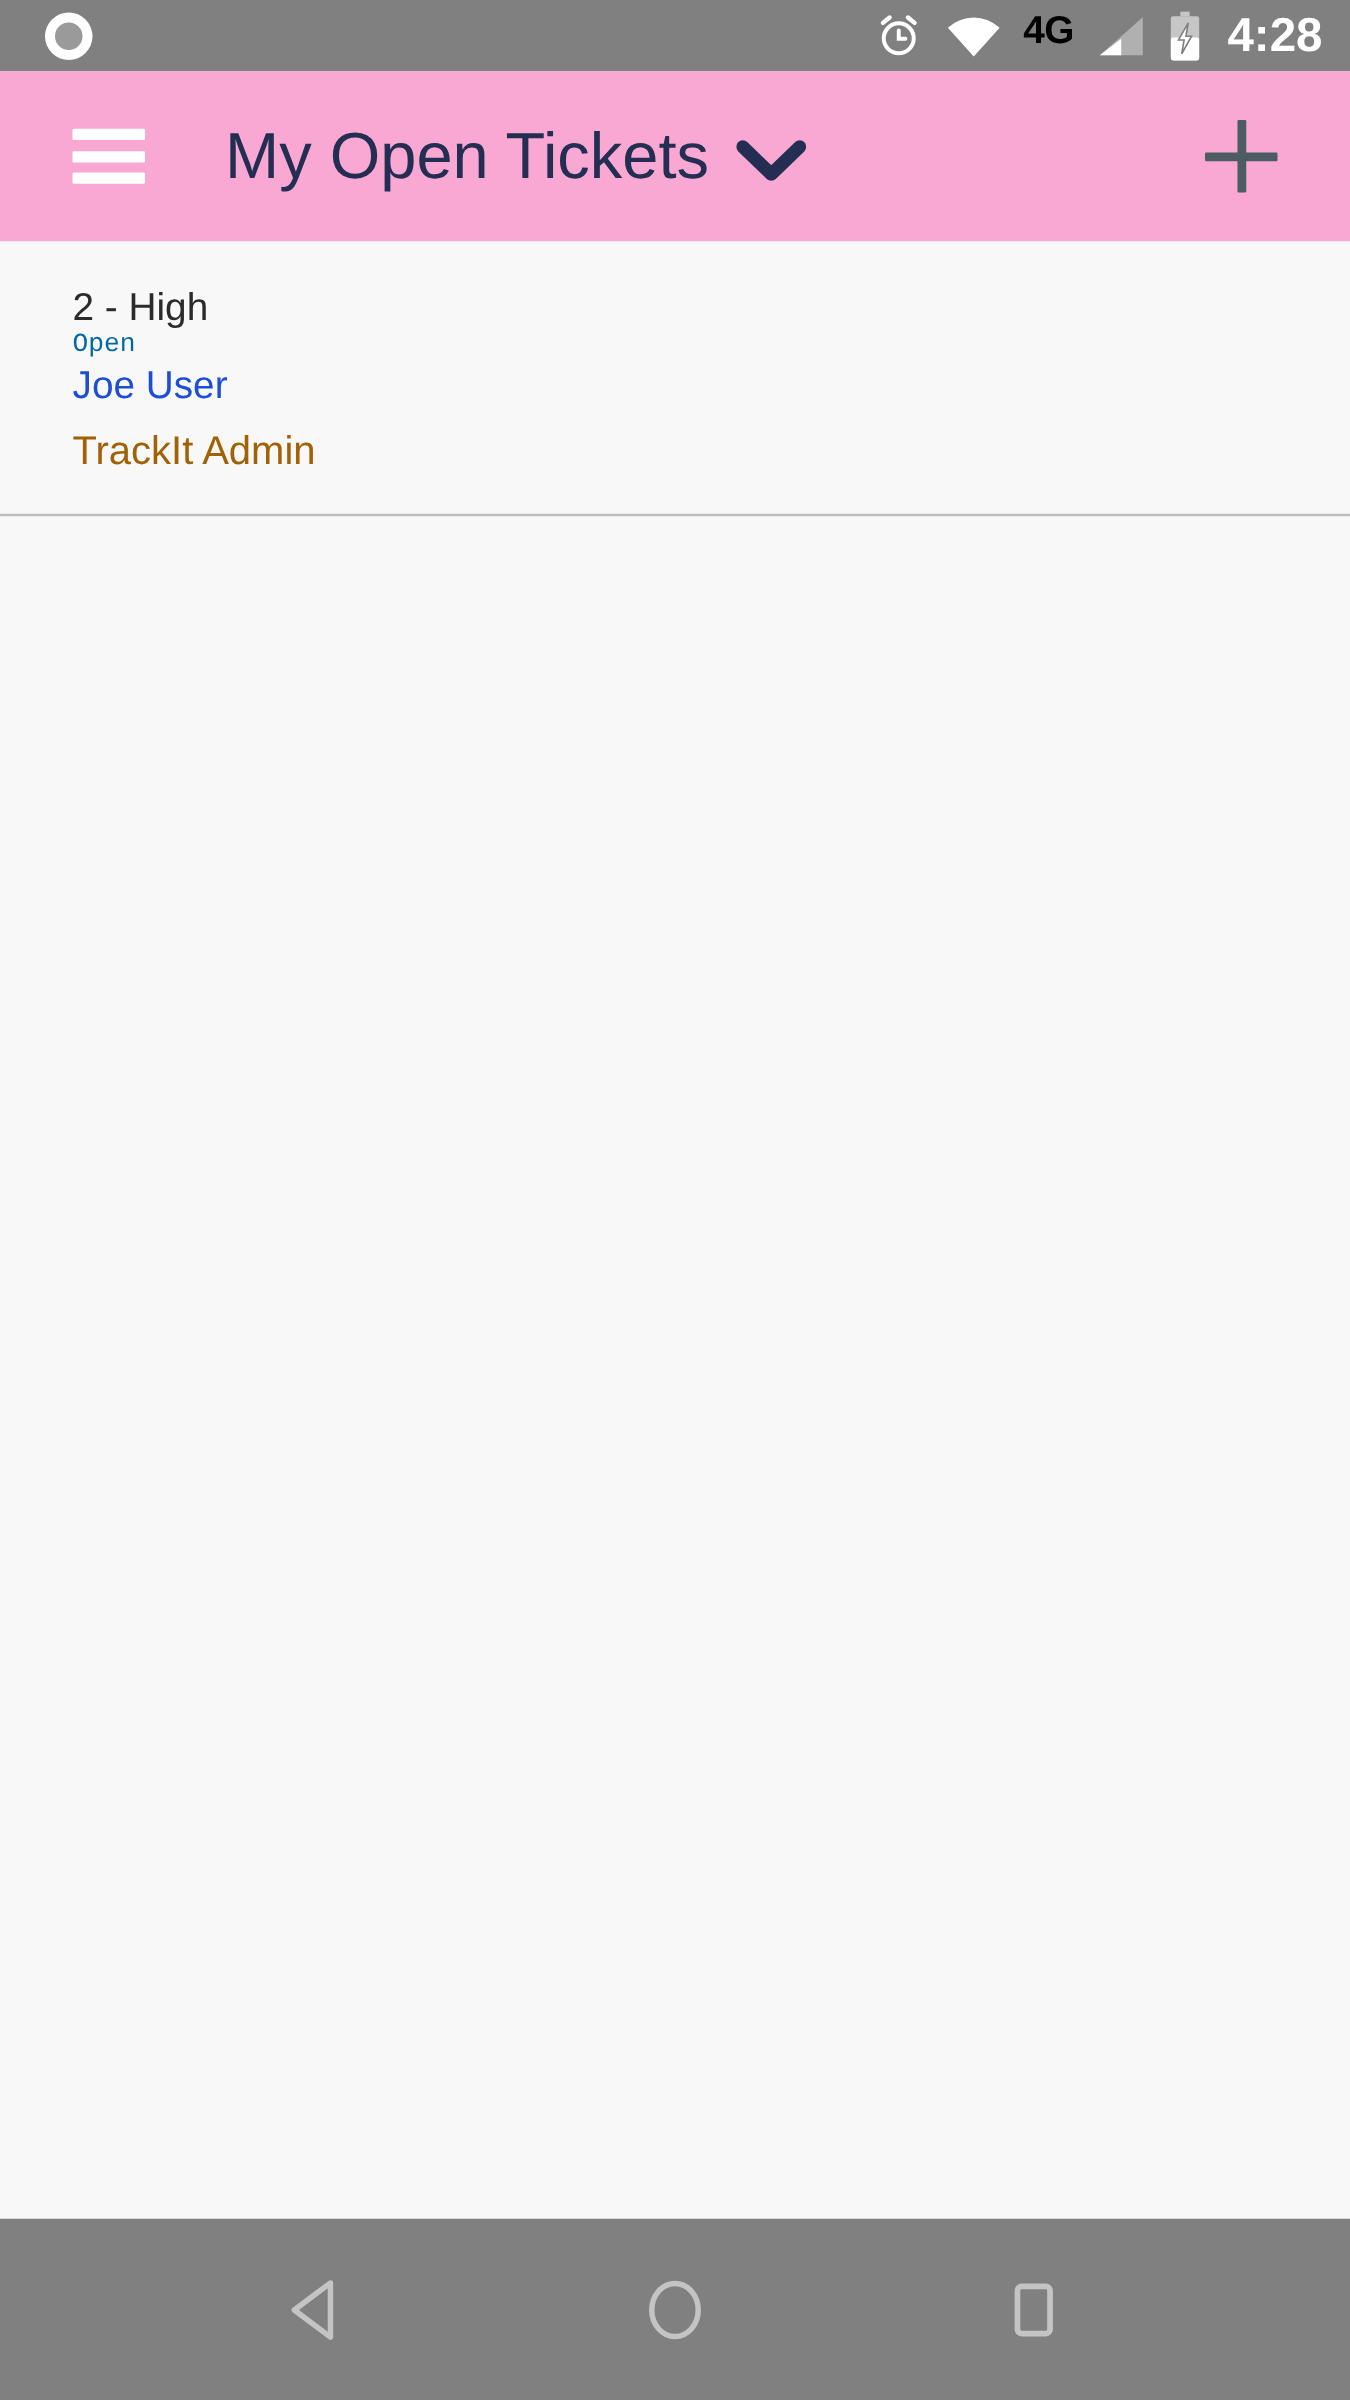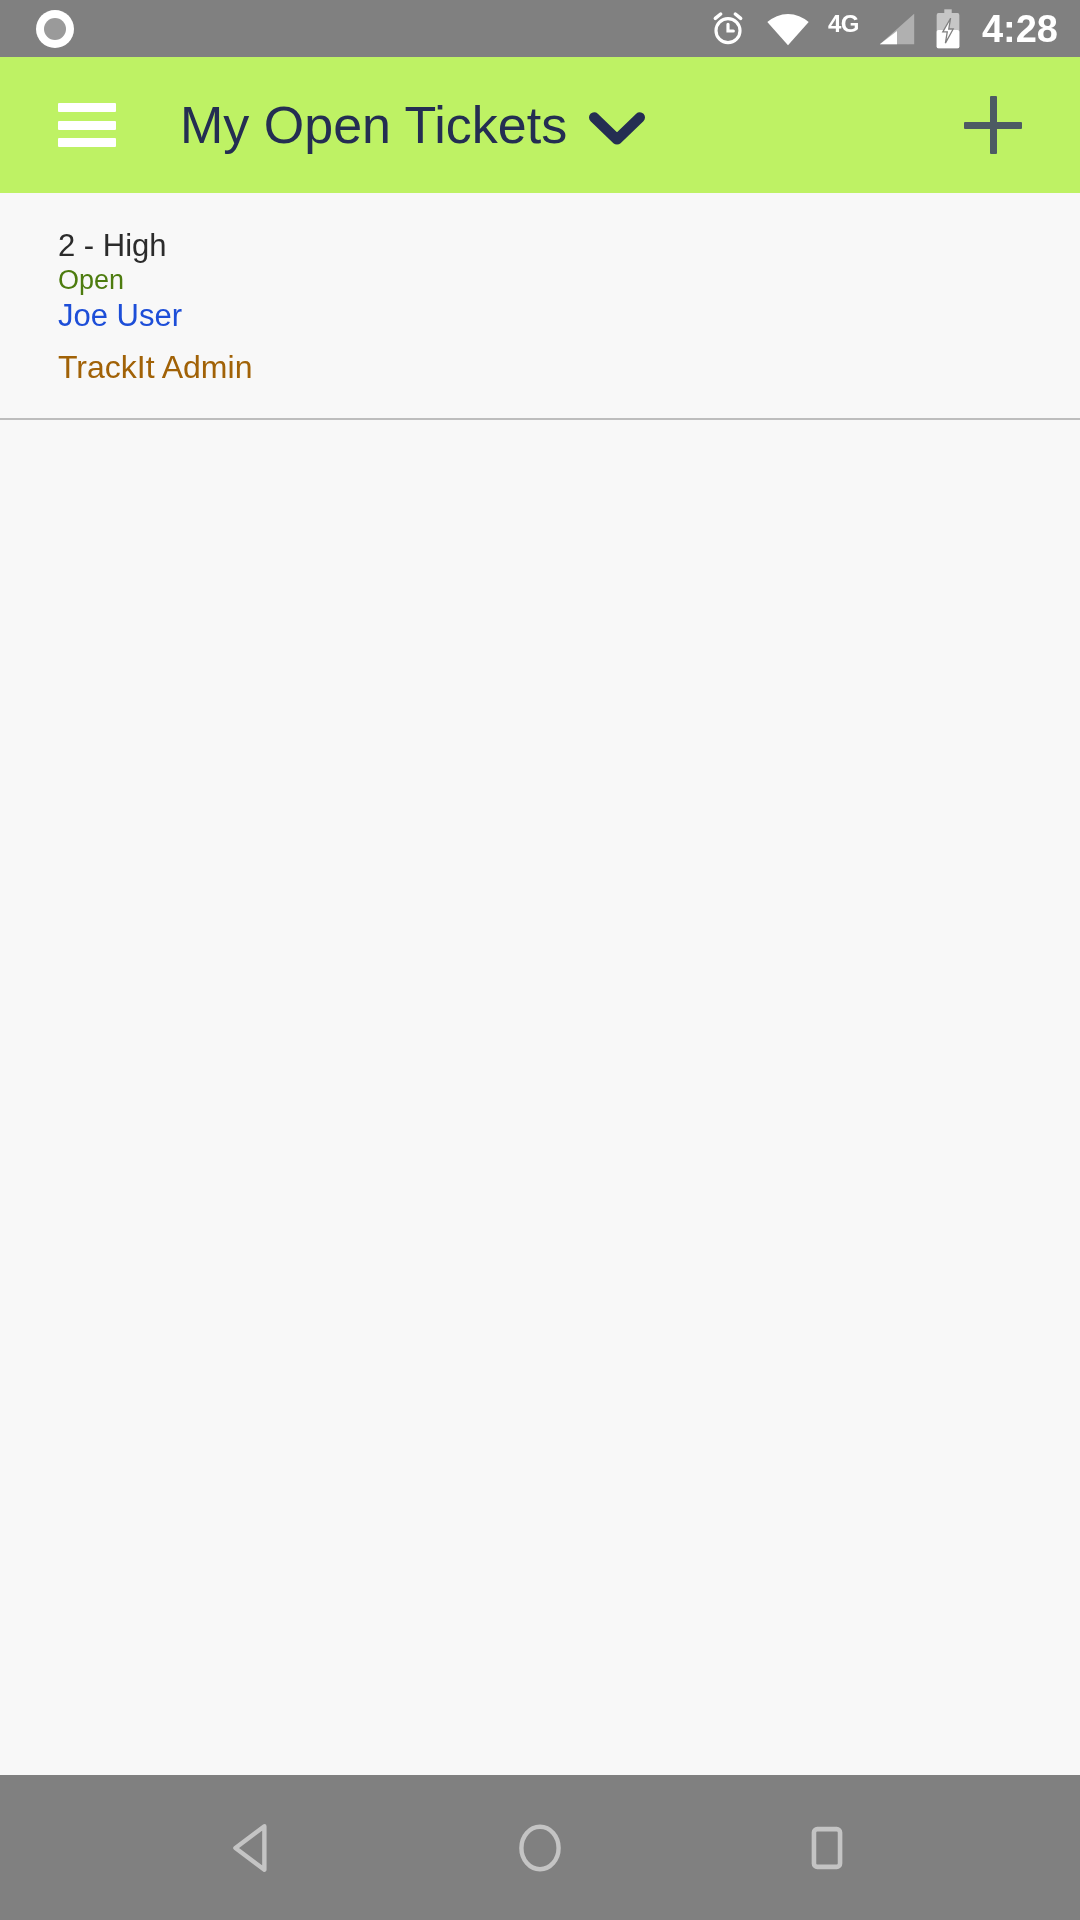--- a/index.html
+++ b/index.html
@@ -57,22 +57,22 @@
   }
   .status-right {
     margin-left: auto;
     display: flex;
     align-items: center;
     gap: 17px;
   }
   .icon-alarm { display: block; }
   .icon-wifi { display: block; }
   .label-4g {
-    color: #ffffff;
-    font-size: 24px;
+    color: #000000;
+    font-size: 31px;
     font-weight: bold;
     letter-spacing: -0.5px;
     line-height: 1;
     position: relative;
     top: -5px;
   }
   .icon-signal { display: block; }
   .icon-battery { display: block; }
   .clock {
     color: #ffffff;
@@ -80,21 +80,21 @@
     font-weight: bold;
     letter-spacing: 0px;
     line-height: 1;
     margin-left: 4px;
   }
 
   
   .app-bar {
     height: 136px;
     flex: 0 0 136px;
-    background: #bef264;
+    background: #f9a8d4;
     display: flex;
     align-items: center;
     padding: 16px 40px;
     box-sizing: border-box;
     position: relative;
   }
   .hamburger {
     width: 58px;
     height: 44px;
     display: flex;
@@ -186,23 +186,24 @@
   .cell-right {
     flex: 1 1 auto;
     text-align: right;
   }
   .meta-priority {
     color: #2b2b2b;
     font-size: 31px;
     line-height: 1.2;
   }
   .meta-status {
-    color: #4d7c0f;
-    font-size: 27px;
-    line-height: 1.2;
+    color: #0369a1;
+    font-size: 21px;
+    line-height: 1.2;
+    font-family: Liberation Mono, monospace;
   }
   .meta-user {
     color: #1d4ed8;
     font-size: 31px;
     line-height: 1.2;
   }
   .ticket-title {
     color: #4a4a4a;
     font-size: 48px;
     line-height: 1.25;

